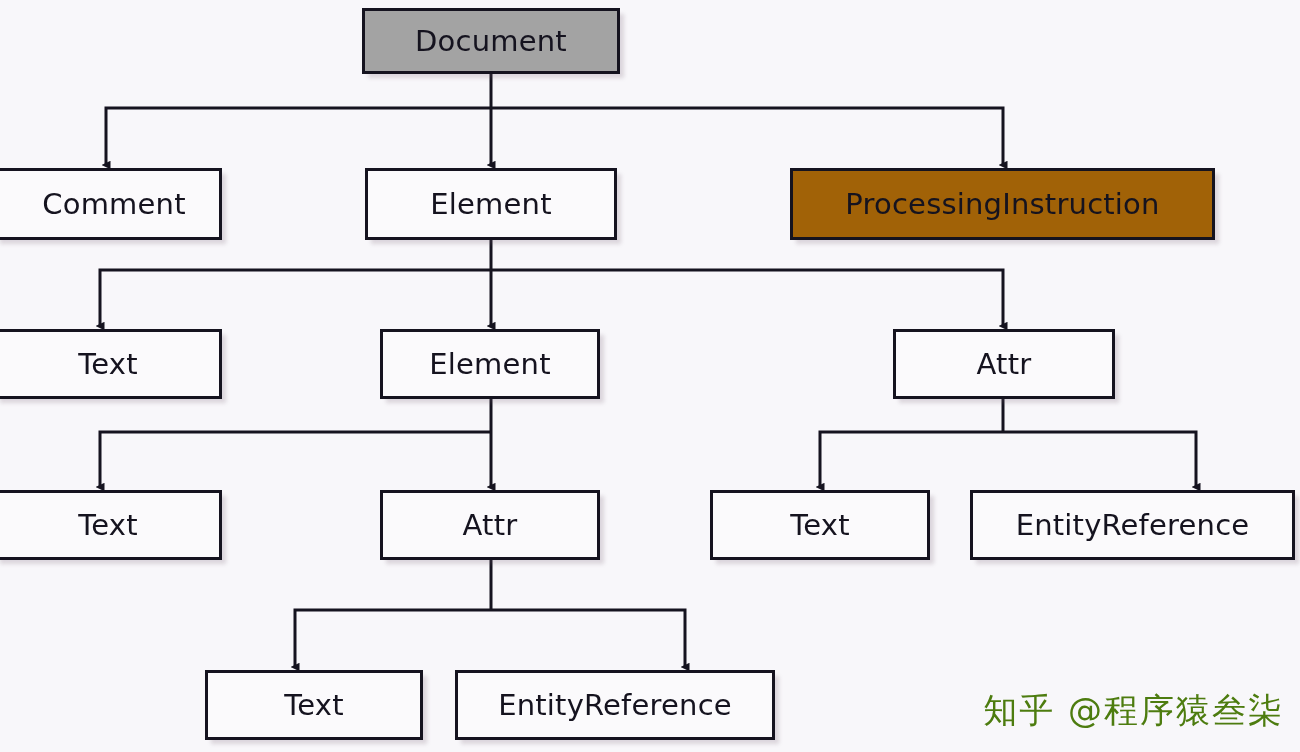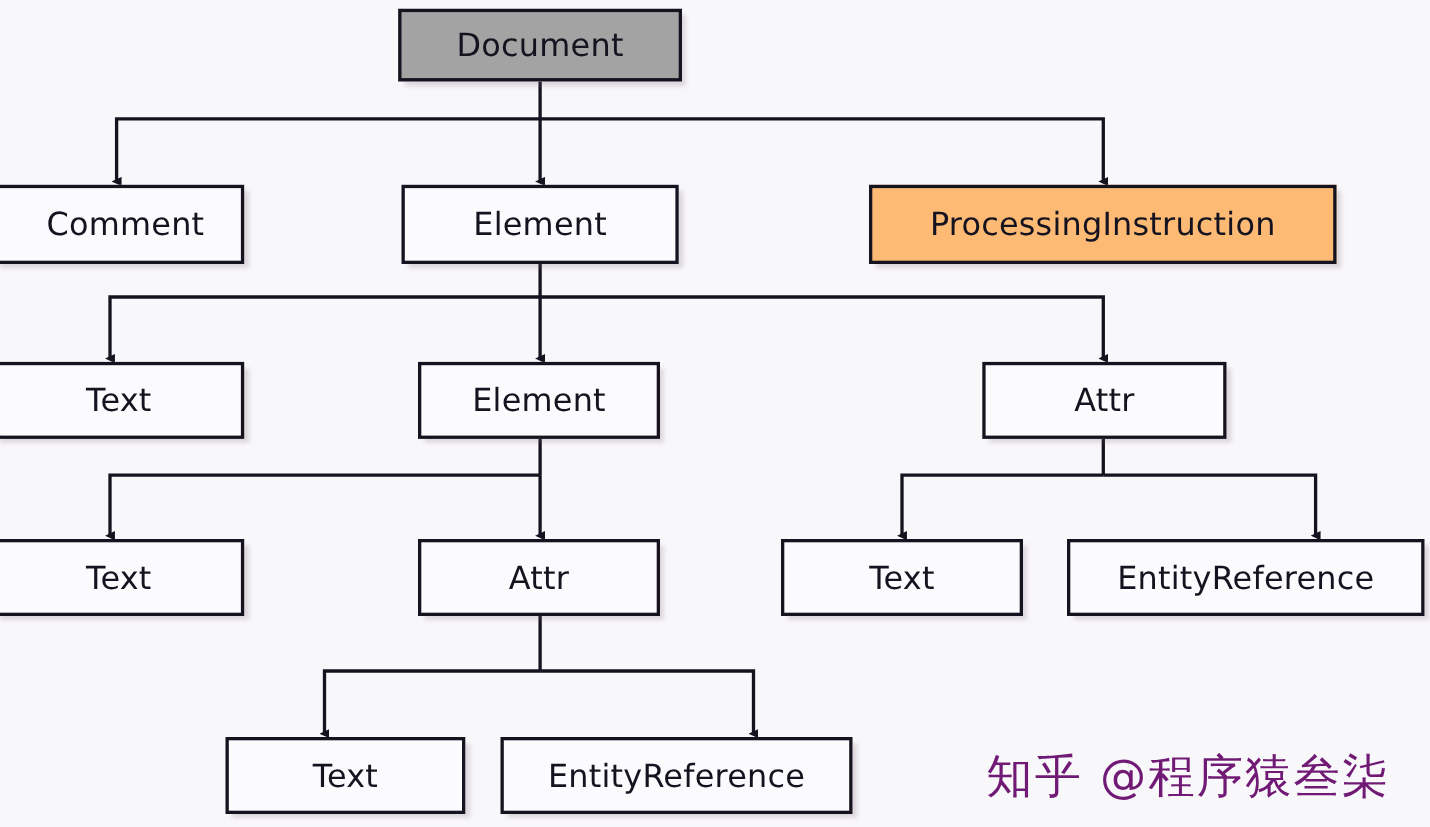--- a/index.html
+++ b/index.html
@@ -37,24 +37,24 @@
     font-size: 29px;
     font-weight: 400;
     color: #15131f;
     letter-spacing: 0.2px;
     line-height: 1;
     white-space: nowrap;
     font-family: "DejaVu Sans", "Liberation Sans", sans-serif;
   }
   #watermark {
     position: absolute;
-    right: 36px;
+    right: 16px;
     bottom: 18px;
-    font-size: 42px;
-    color: #701a75;
+    font-size: 34px;
+    color: #4d7c0f;
     letter-spacing: 2px;
     white-space: nowrap;
     font-family: "DejaVu Sans", "Liberation Sans", sans-serif;
     user-select: none;
   }
 </style>
 </head>
 <body>
 
 <div id="canvas">
@@ -89,21 +89,21 @@
   <div id="node-layer">
       <div class="node-box" style="left: 362px; top: 8px; width: 258px; height: 66px; background: #a3a3a3; border-color: rgb(21, 19, 31);">
         <span class="node-label" style="color: rgb(21, 19, 31);">Document</span>
       </div>
       <div class="node-box" style="left: -6px; top: 168px; width: 228px; height: 72px; background: rgb(251, 250, 252); border-color: rgb(21, 19, 31);">
         <span class="node-label" style="color: rgb(21, 19, 31); margin-left: 12px;">Comment</span>
       </div>
       <div class="node-box" style="left: 365px; top: 168px; width: 252px; height: 72px; background: rgb(251, 250, 252); border-color: rgb(21, 19, 31);">
         <span class="node-label" style="color: rgb(21, 19, 31);">Element</span>
       </div>
-      <div class="node-box" style="left: 790px; top: 168px; width: 425px; height: 72px; background: #fdba74; border-color: rgb(21, 19, 31);">
+      <div class="node-box" style="left: 790px; top: 168px; width: 425px; height: 72px; background: #a16207; border-color: rgb(21, 19, 31);">
         <span class="node-label" style="color: rgb(21, 19, 31);">ProcessingInstruction</span>
       </div>
       <div class="node-box" style="left: -6px; top: 329px; width: 228px; height: 70px; background: rgb(251, 250, 252); border-color: rgb(21, 19, 31);">
         <span class="node-label" style="color: rgb(21, 19, 31);">Text</span>
       </div>
       <div class="node-box" style="left: 380px; top: 329px; width: 220px; height: 70px; background: rgb(251, 250, 252); border-color: rgb(21, 19, 31);">
         <span class="node-label" style="color: rgb(21, 19, 31);">Element</span>
       </div>
       <div class="node-box" style="left: 893px; top: 329px; width: 222px; height: 70px; background: rgb(251, 250, 252); border-color: rgb(21, 19, 31);">
         <span class="node-label" style="color: rgb(21, 19, 31);">Attr</span>

